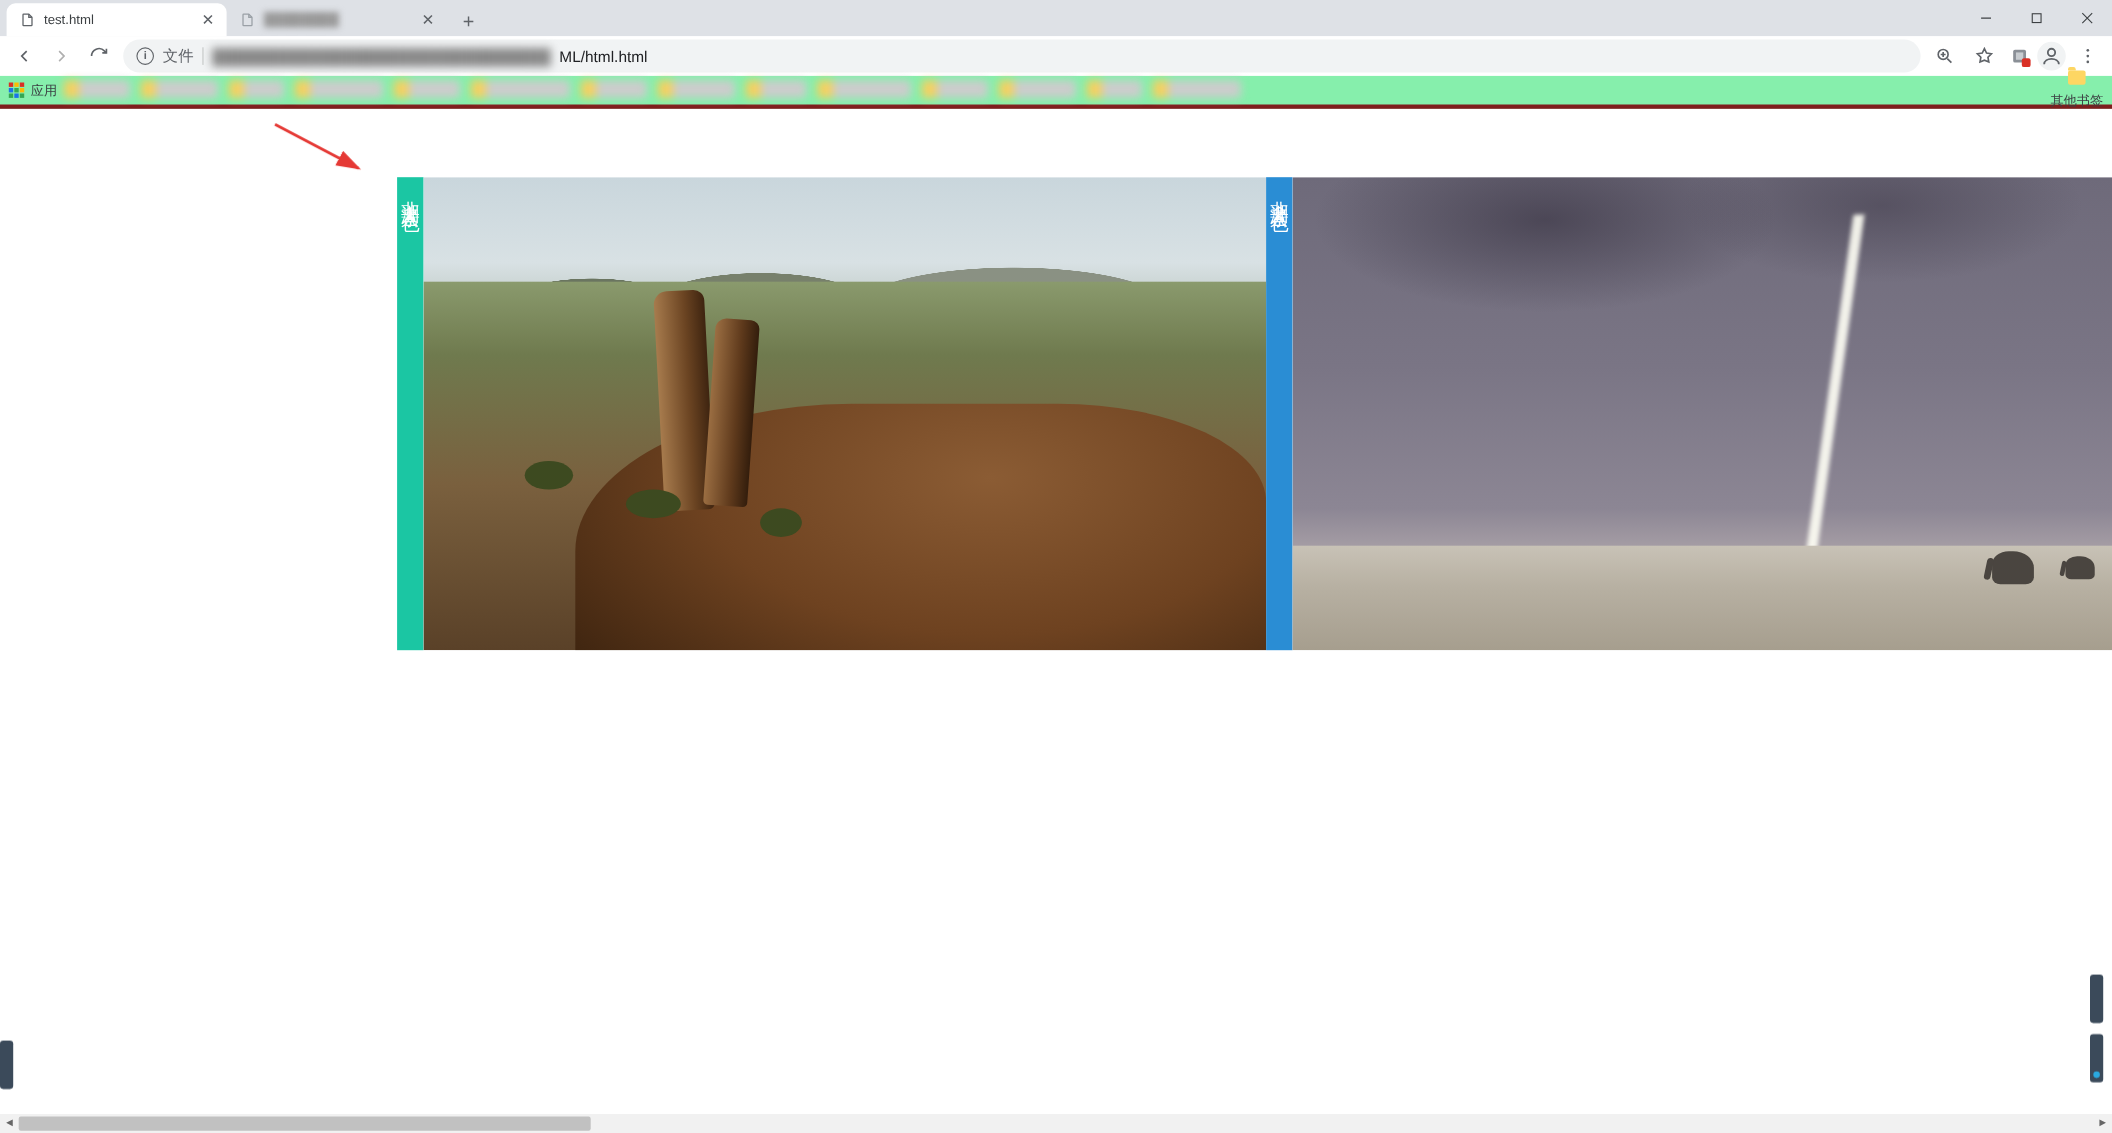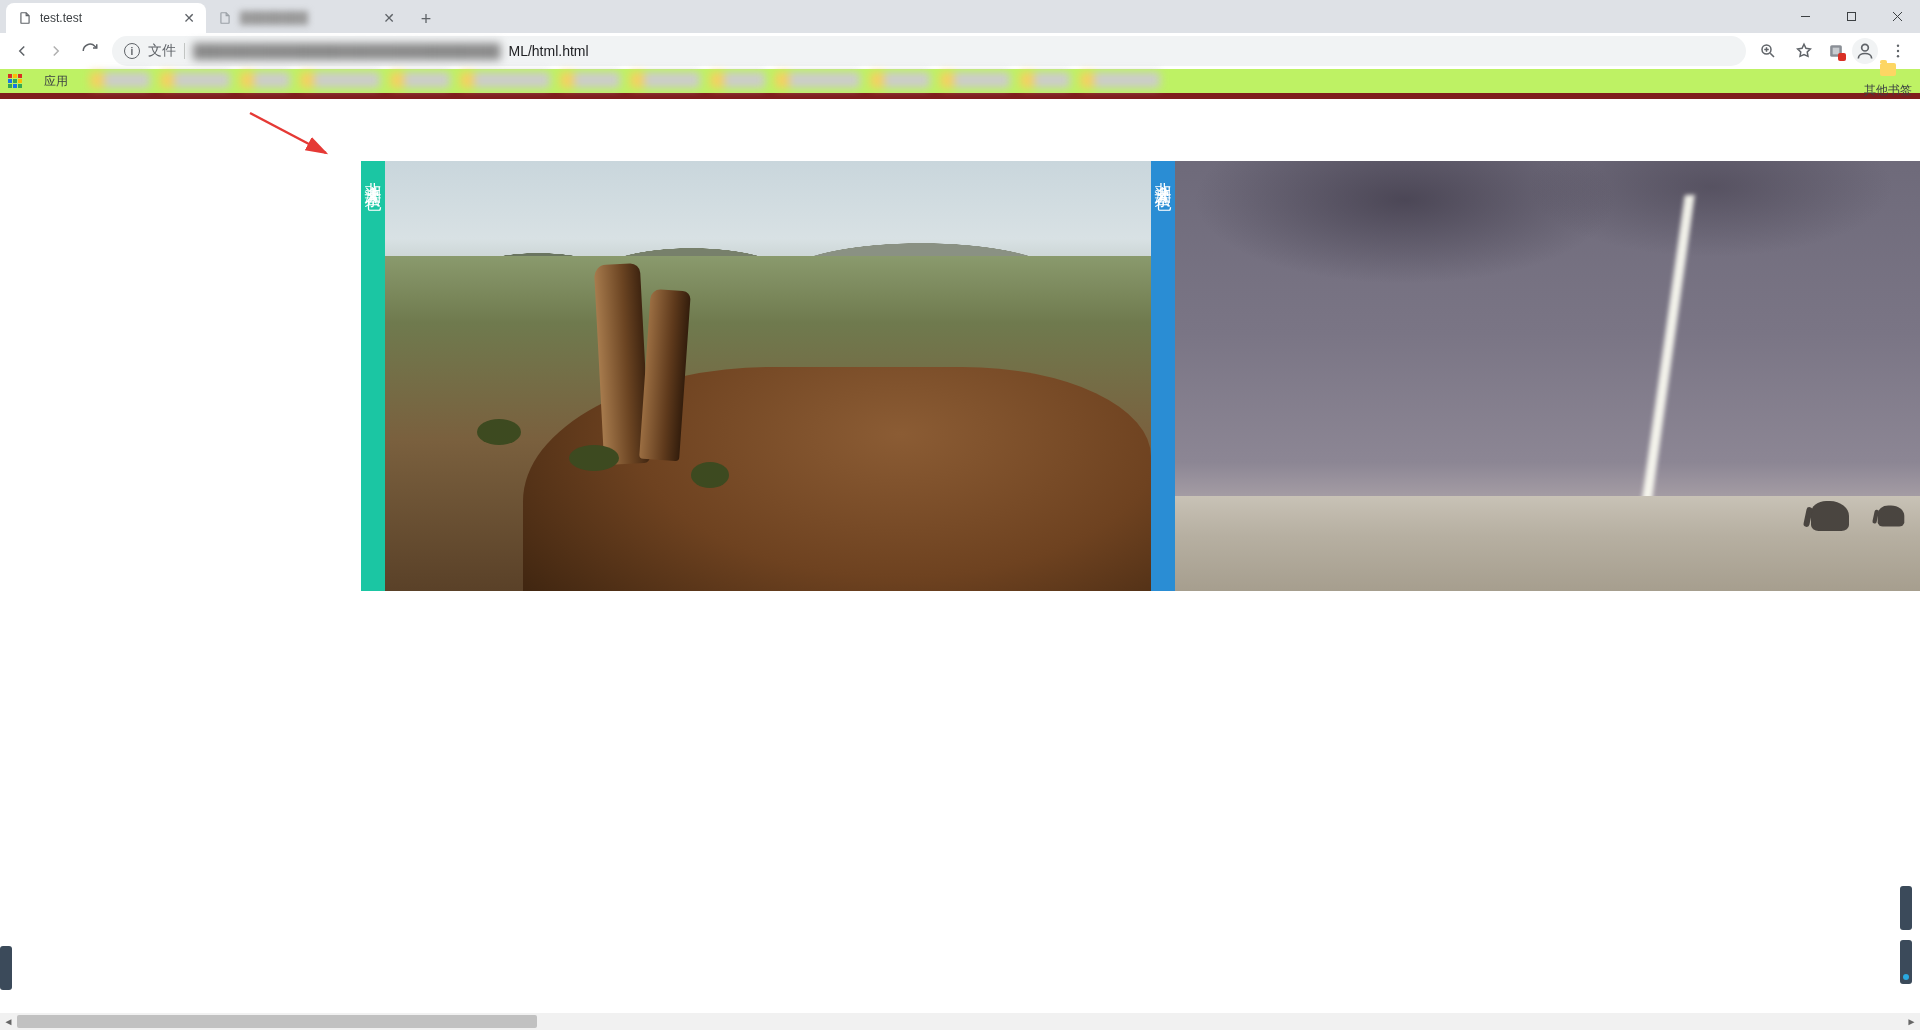--- a/index.html
+++ b/index.html
@@ -29,21 +29,21 @@
     .omnibox .file-label { color: #5f6368; }
     .omnibox .divider { width: 1px; height: 16px; background: #c4c7c5; }
     .omnibox .url-blur { filter: blur(4px); color: #888; }
     .omnibox .url-visible { color: #202124; }
     .right-icons { display: flex; align-items: center; gap: 4px; }
     .ext-icon { width: 24px; height: 24px; position: relative; display: flex; align-items: center; justify-content: center; }
     .ext-icon .dot { position: absolute; bottom: 2px; right: 2px; width: 8px; height: 8px; background: #d93025; border-radius: 2px; }
     .avatar { width: 26px; height: 26px; border-radius: 50%; background: #f1f3f4; display: flex; align-items: center; justify-content: center; }
 
     
-    .bookmarks { background: #bef264; height: 30px; border-bottom: 6px solid #7f1d1d; display: flex; align-items: center; padding: 0 8px; gap: 22px; font-size: 12px; color: #3c4043; }
+    .bookmarks { background: #86efac; height: 30px; border-bottom: 4px solid #7f1d1d; display: flex; align-items: center; padding: 0 8px; gap: 6px; font-size: 12px; color: #3c4043; }
     .apps-icon { width: 14px; height: 14px; display: grid; grid-template-columns: repeat(3,1fr); grid-template-rows: repeat(3,1fr); gap: 1px; }
     .apps-icon span:nth-child(1){background:#d93025}.apps-icon span:nth-child(2){background:#fbbc04}.apps-icon span:nth-child(3){background:#d93025}
     .apps-icon span:nth-child(4){background:#1a73e8}.apps-icon span:nth-child(5){background:#34a853}.apps-icon span:nth-child(6){background:#fbbc04}
     .apps-icon span:nth-child(7){background:#34a853}.apps-icon span:nth-child(8){background:#1a73e8}.apps-icon span:nth-child(9){background:#34a853}
     .bm-blur { flex: 1; height: 18px; display: flex; gap: 10px; filter: blur(4px); }
     .bm-blur div { height: 16px; background: linear-gradient(90deg,#f5d060 0 14px,#ccc 14px 100%); border-radius: 2px; }
     .other-bm { display: flex; align-items: center; gap: 6px; margin-left: auto; flex-direction: column; }
     .folder-icon { width: 16px; height: 13px; background: #fdd663; border-radius: 2px; position: relative; }
     .folder-icon::before { content: ""; position: absolute; top: -3px; left: 0; width: 7px; height: 3px; background: #fdd663; border-radius: 2px 2px 0 0; }
 
@@ -105,21 +105,21 @@
 </head>
 <body>
 
 <div class="chrome-top">
   <div class="tabs">
     <div class="tab active">
       <svg class="page-icon" viewBox="0 0 24 24" fill="none" stroke="#5f6368" stroke-width="2">
           <path d="M14 3H6a1 1 0 0 0-1 1v16a1 1 0 0 0 1 1h12a1 1 0 0 0 1-1V8z"></path>
           <path d="M14 3v5h5"></path>
         </svg>
-      <span class="title">test.test</span>
+      <span class="title">test.html</span>
       <span class="close">✕</span>
     </div>
     <div class="tab inactive">
       <svg class="page-icon" viewBox="0 0 24 24" fill="none" stroke="#9aa0a6" stroke-width="2">
           <path d="M14 3H6a1 1 0 0 0-1 1v16a1 1 0 0 0 1 1h12a1 1 0 0 0 1-1V8z"></path>
           <path d="M14 3v5h5"></path>
         </svg>
       <span class="blur">████████</span>
       <span class="close">✕</span>
     </div>

